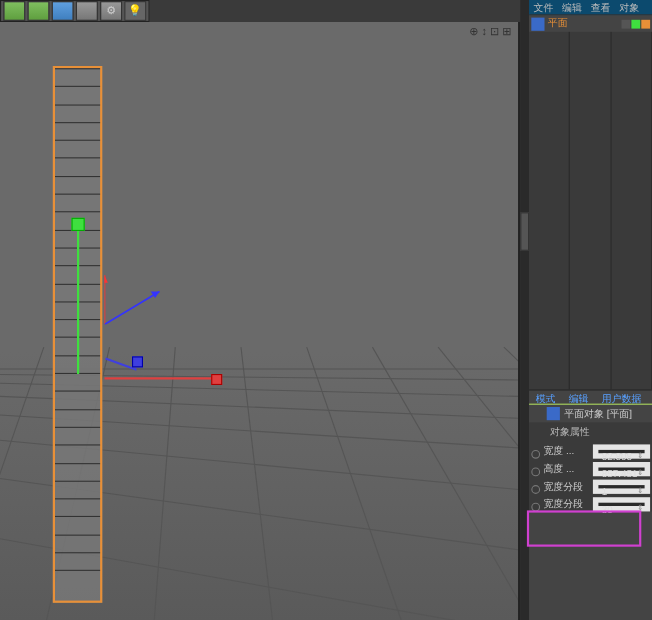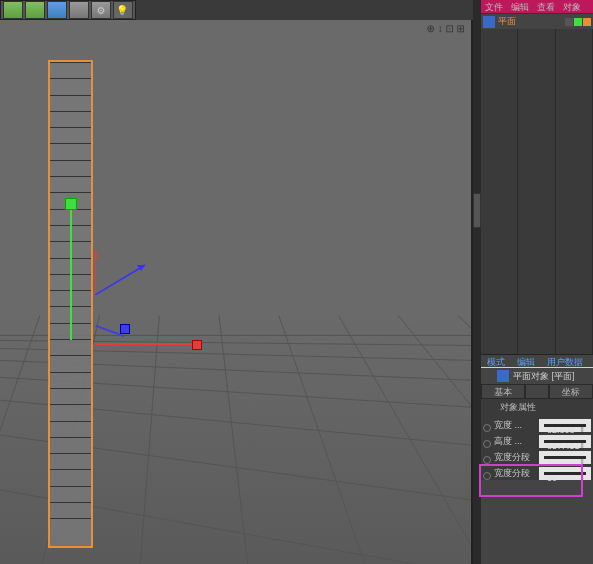--- a/index.html
+++ b/index.html
@@ -29,21 +29,21 @@
     .handle-blue { left: 120px; top: 304px; background: #3f3fdf; border: 1px solid #00a; }
     .line-green { position: absolute; left: 70px; top: 190px; width: 2px; height: 130px; background: #3fdf3f; }
     .line-red { position: absolute; left: 95px; top: 323px; width: 100px; height: 2px; background: #df3f3f; }
     .line-blue { position: absolute; left: 95px; top: 310px; width: 30px; height: 2px; background: #3f3fdf; transform: rotate(20deg); }
     
     .scrollbar { position: absolute; top: 0; left: 473px; width: 8px; height: 564px; background: #2a2a2a; }
     .scrollbar-thumb { position: absolute; top: 193px; width: 8px; height: 35px; background: #555; border: 1px solid #333; }
     
     .right-panel { position: absolute; top: 0; left: 481px; width: 112px; height: 564px; background: #444; }
     
-    .om-menu { height: 14px; background: #be185d; display: flex; font-size: 9px; border-bottom: 1px solid #333; }
+    .om-menu { height: 14px; background: #0c4a6e; display: flex; font-size: 9px; border-bottom: 1px solid #333; }
     .om-menu span { padding: 1px 4px; color: #bbb; }
     
     .om-tree { height: 15px; display: flex; align-items: center; padding-left: 2px; background: #444; }
     .om-tree .tree-icon { width: 12px; height: 12px; background: #3a6ac8; margin-right: 3px; }
     .om-tree .name { font-size: 9px; color: #e89038; }
     .om-tree .checks { margin-left: auto; display: flex; gap: 1px; padding-right: 2px; }
     .om-tree .chk { width: 8px; height: 8px; }
     .chk-g { background: #555; } .chk-o { background: #e89038; } .chk-gr { background: #3fdf3f; }
     
     .om-body { height: 325px; display: flex; background: #3a3a3a; }
@@ -183,25 +183,20 @@
 
   <div class="attr-menu">
     <span>模式</span>
     <span>编辑</span>
     <span>用户数据</span>
   </div>
   <div class="attr-header">
     <div class="obj-icon"></div>
     <span>平面对象 [平面]</span>
   </div>
-  <div class="tabs">
-    <div class="tab">基本</div>
-    <div class="tab spacer"></div>
-    <div class="tab">坐标</div>
-  </div>
   <div class="attr-body">
     <div class="section-title">对象属性</div>
 
     <div class="prop-row">
       <div class="bullet"></div>
       <span class="label">宽度 ...</span>
       <div class="input"><span>82.808 cm</span><span class="spinner">⇕</span></div>
     </div>
     <div class="prop-row">
       <div class="bullet"></div>

